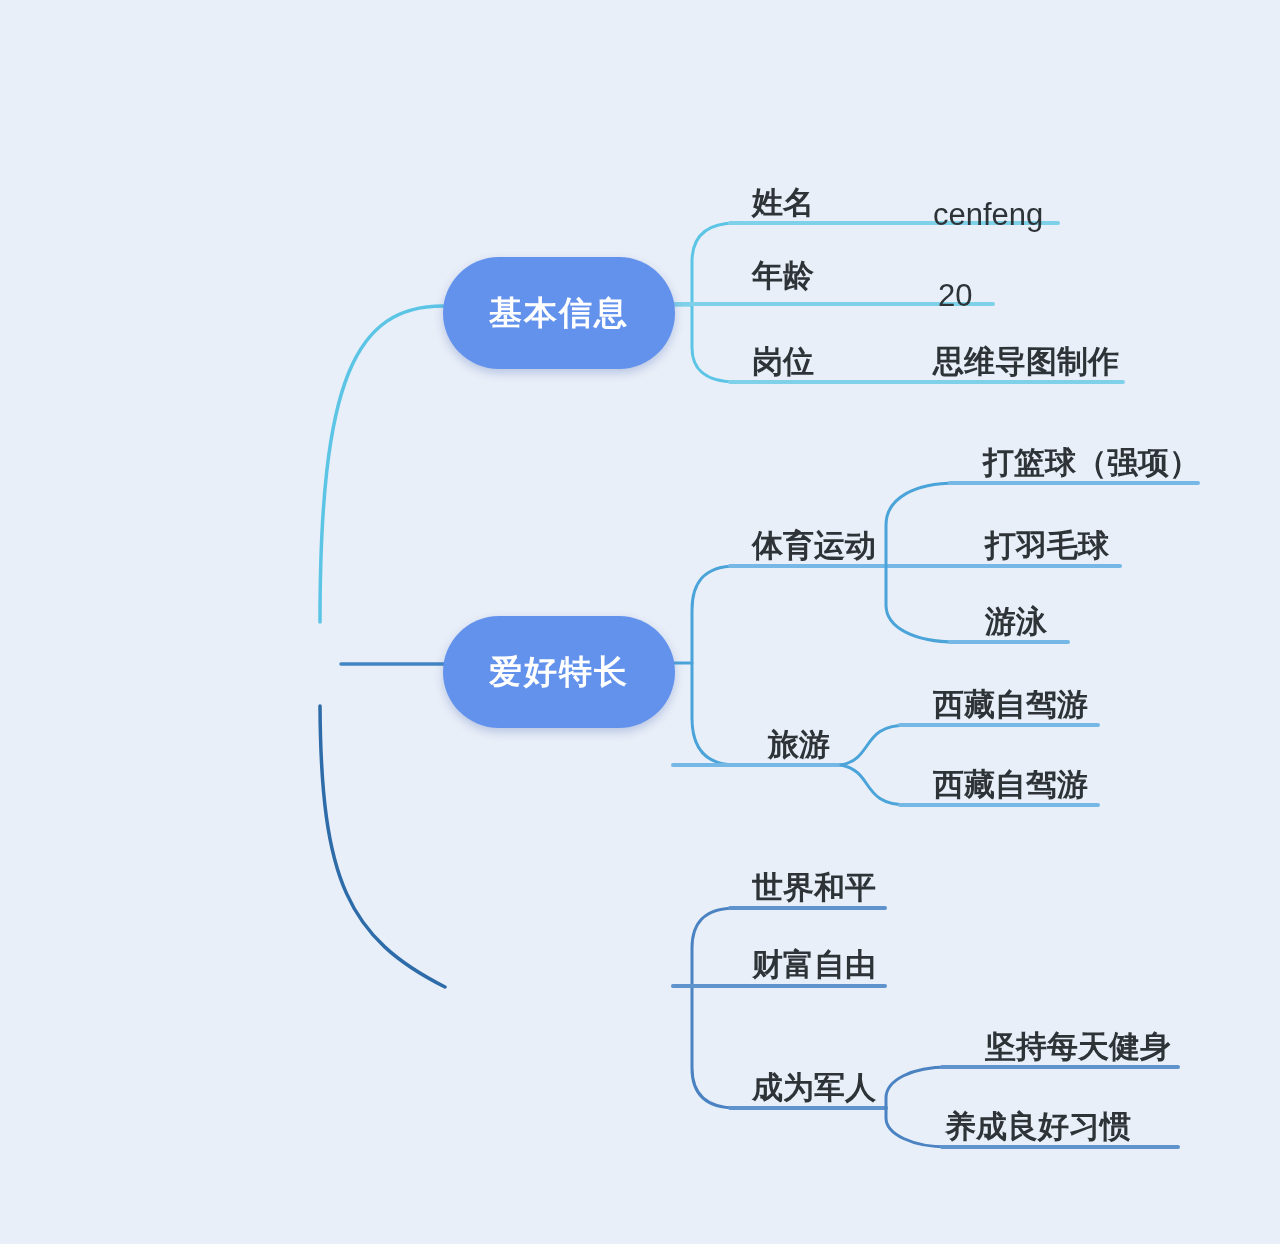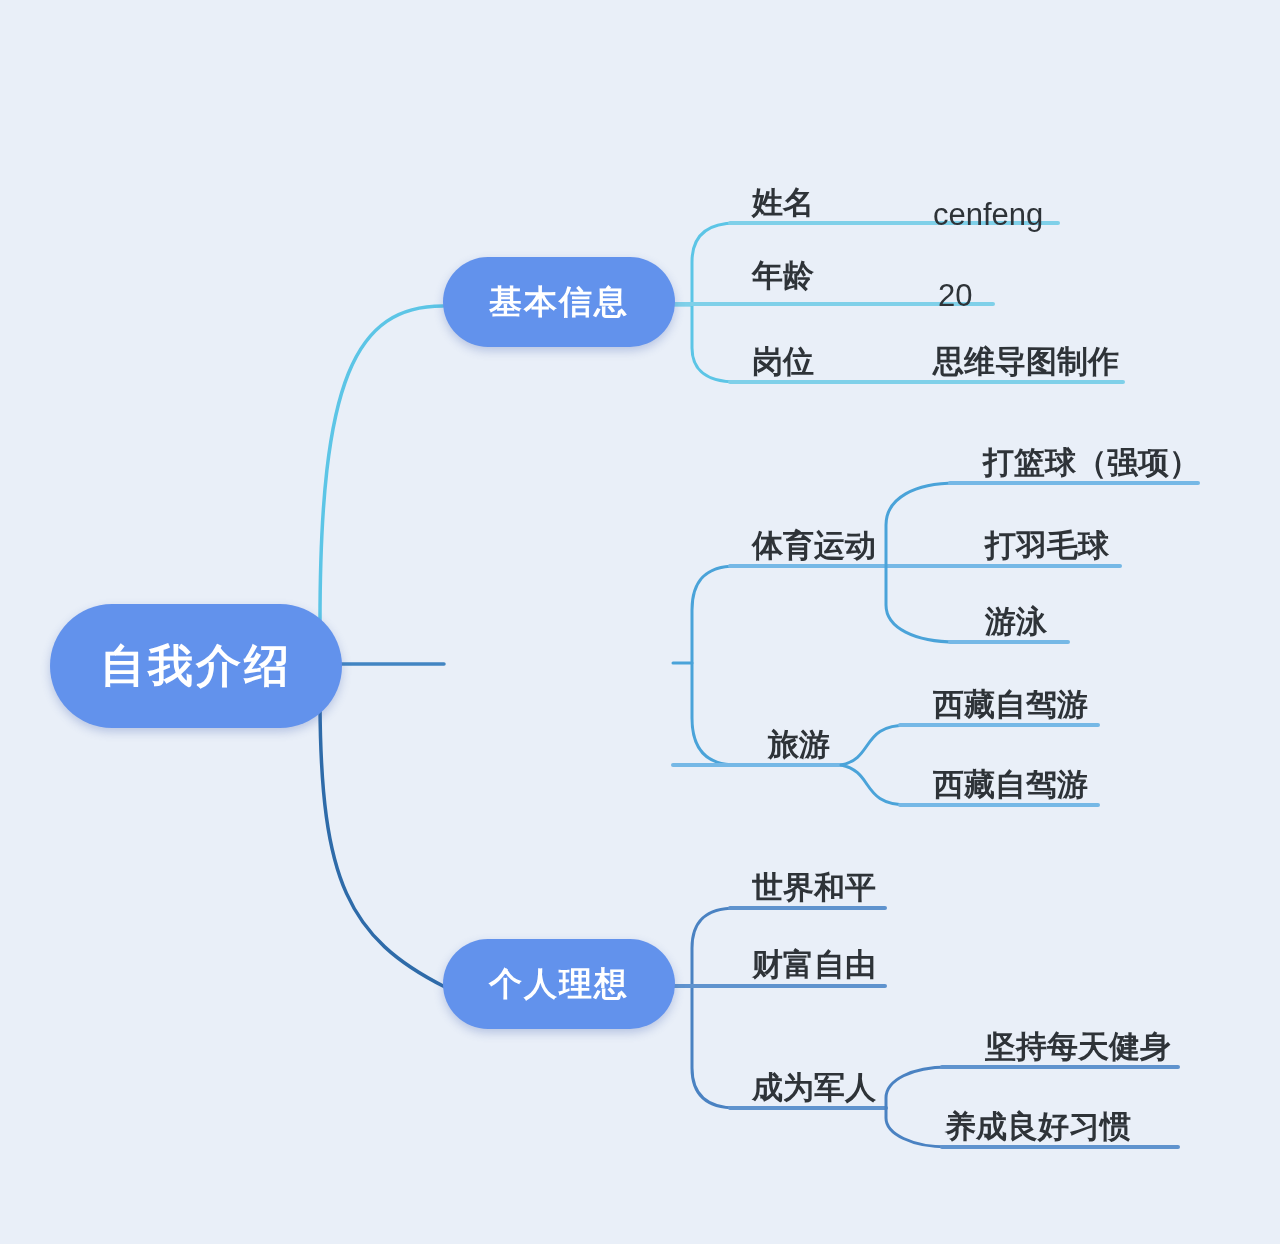--- a/index.html
+++ b/index.html
@@ -26,21 +26,21 @@
     position:absolute;
     display:flex;align-items:center;justify-content:center;
     background:var(--topic-fill,#6292ec);
     color:var(--topic-text,#ffffff);
     font-weight:bold;
     border-radius:999px;
     box-shadow:0 4px 10px rgba(70,100,180,0.30);
     white-space:nowrap;
   }
   .root{left:50px;top:604px;width:292px;height:124px;font-size:45px;letter-spacing:3px;}
-  .branch{width:232px;height:90px;font-size:33px;letter-spacing:2px;}
+  .branch{width:232px;height:112px;font-size:33px;letter-spacing:2px;}
   #b1{left:443px;top:257px;}
   #b2{left:443px;top:616px;}
   #b3{left:443px;top:939px;}
 
   .lbl{
     position:absolute;
     font-size:31px;line-height:1;
     font-weight:bold;
     color:var(--label-text,#2e3338);
     white-space:nowrap;
@@ -78,29 +78,26 @@
     <path class="lk3" d="M 673 986 L 692 986"></path>
     <path class="lk3" d="M 736 908 C 702 908, 692 925, 692 948 L 692 1068 C 692 1090, 702 1108, 736 1108"></path>
     <path class="ln3" d="M 730 908 L 885 908"></path>
     <path class="ln3" d="M 673 986 L 885 986"></path>
     <path class="ln3" d="M 730 1108 L 886 1108"></path>
     <path class="lk3" d="M 948 1067 C 912 1067, 886 1080, 886 1098 L 886 1118 C 886 1134, 912 1147, 948 1147"></path>
     <path class="ln3" d="M 942 1067 L 1178 1067"></path>
     <path class="ln3" d="M 942 1147 L 1178 1147"></path>
   </svg>
 
-  <div class="pill root">
-    <span>自我介绍</span>
-  </div>
 
   <div class="pill branch" id="b1">
     <span>基本信息</span>
   </div>
-  <div class="pill branch" id="b3">
-    <span>个人理想</span>
+  <div class="pill branch" id="b2">
+    <span>爱好特长</span>
   </div>
 
   <div class="lbl" style="left:752px;top:187px">姓名</div>
   <div class="lbl val" style="left:933px;top:187px">cenfeng</div>
   <div class="lbl" style="left:752px;top:260px">年龄</div>
   <div class="lbl val" style="left:938px;top:268px">20</div>
   <div class="lbl" style="left:752px;top:346px">岗位</div>
   <div class="lbl" style="left:933px;top:346px">思维导图制作</div>
 
   <div class="lbl" style="left:752px;top:530px">体育运动</div>

